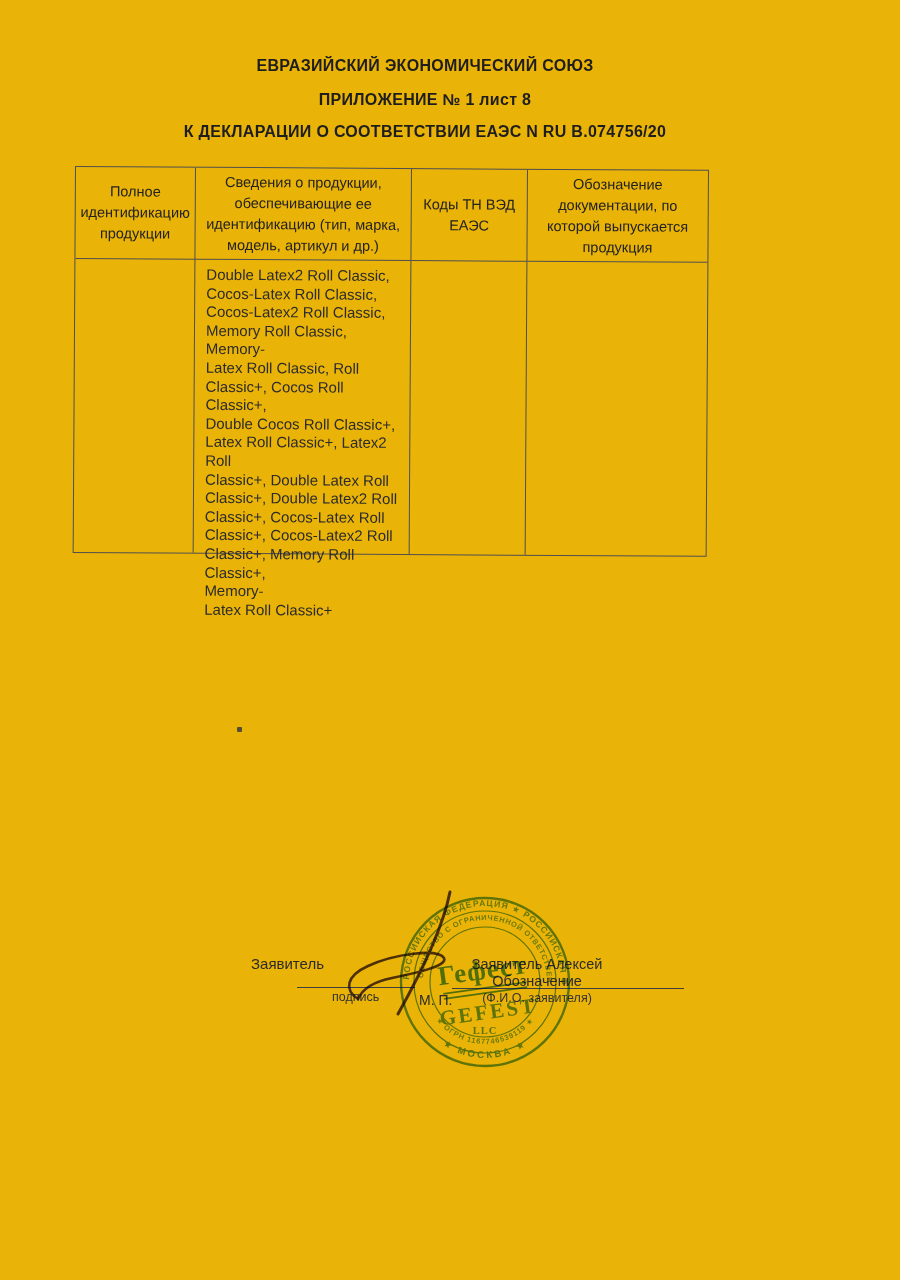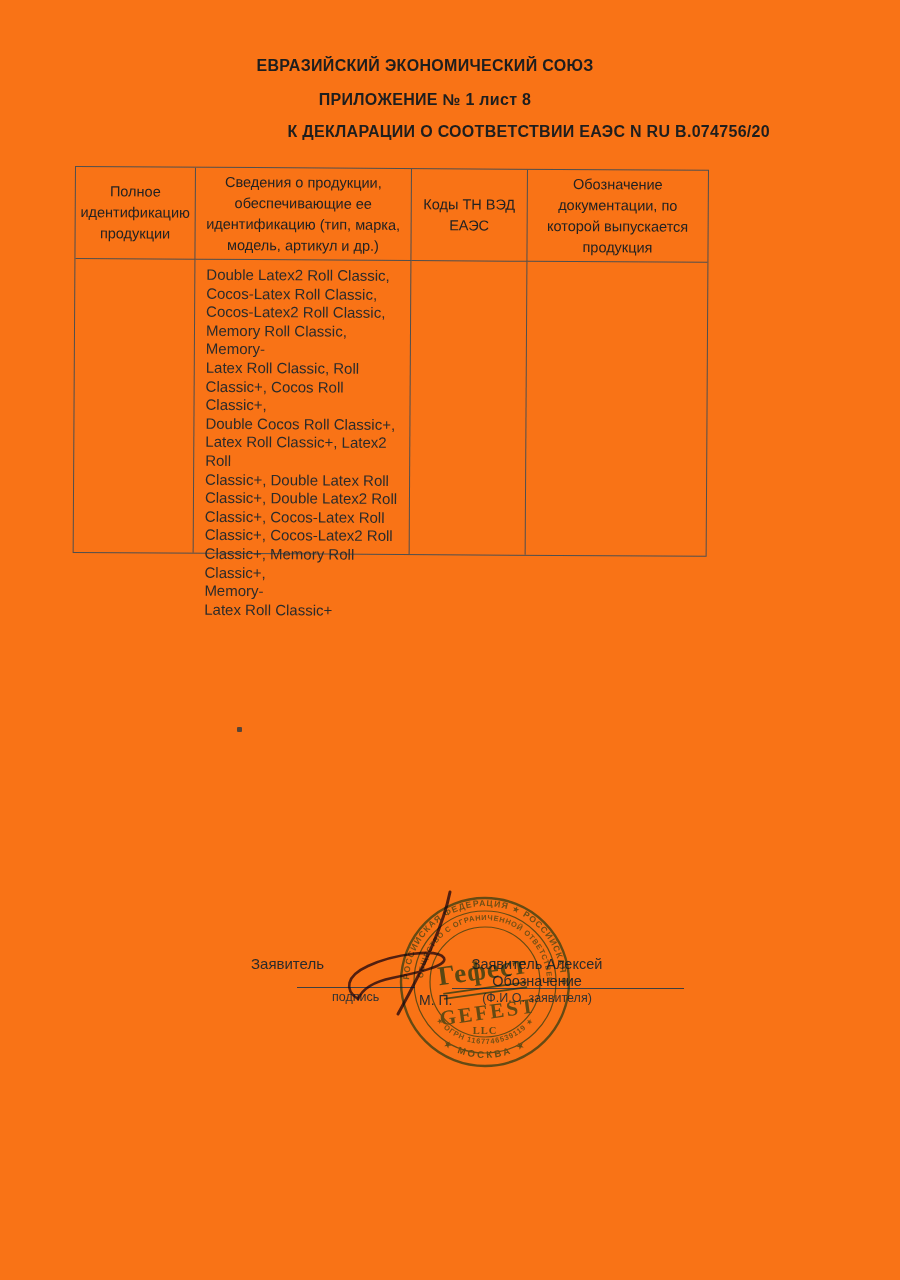--- a/index.html
+++ b/index.html
@@ -1,29 +1,29 @@
 <!DOCTYPE html>
 <html><head>
 <meta charset="utf-8">
 <style>
   html,body{margin:0;padding:0;background:#e8e8e8;}
   .page{
     position:relative;width:900px;height:1280px;margin:0 auto;
-    background:#f97316;overflow:hidden;
+    background:#eab308;overflow:hidden;
     font-family:"Liberation Sans","DejaVu Sans",sans-serif;
     color:#2d2d2d;
   }
   .hline{
     position:absolute;left:80px;width:690px;text-align:center;
     font-weight:bold;font-size:16px;letter-spacing:.3px;color:#1e1e1e;
     white-space:nowrap;
   }
   .hl1{top:57px;}
   .hl2{top:91px;}
-  .hl3{top:123px;text-align:right;}
+  .hl3{top:123px;}
 
   .doc-table{
     position:absolute;left:75px;top:166px;width:632px;
     display:grid;
     grid-template-columns:120px 216px 116px 1fr;
     grid-template-rows:92px 293px;
     border:1.5px solid #4f4f4f;
     transform:rotate(.35deg);
     transform-origin:0 0;
     background:rgba(253,253,252,.0);

